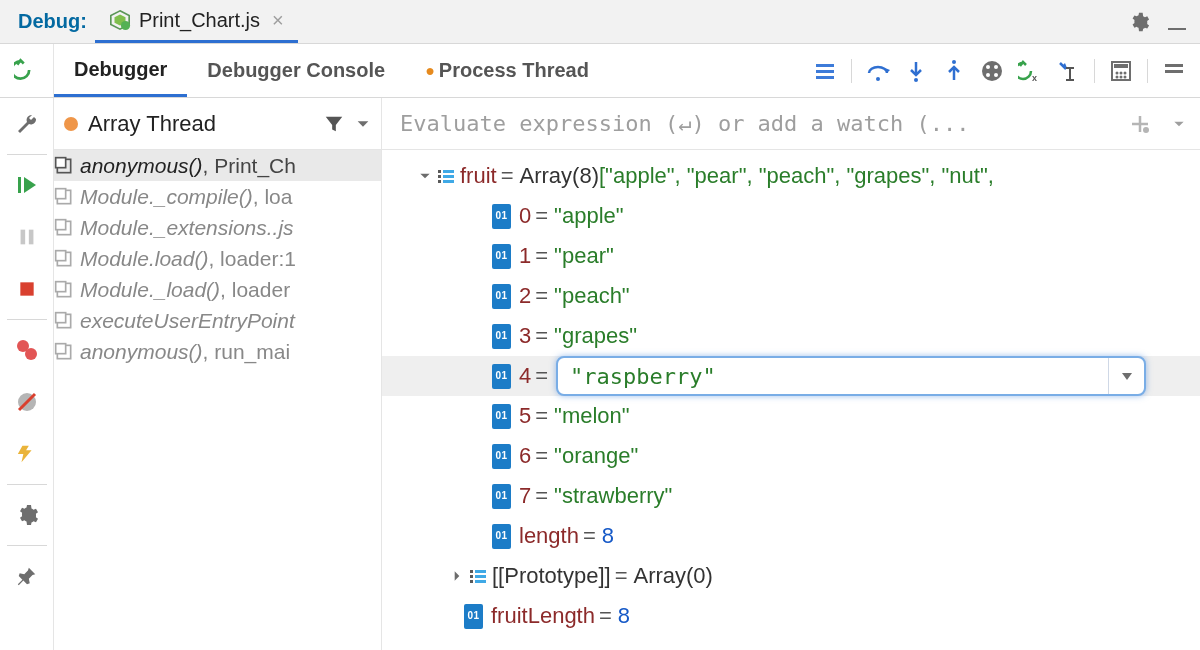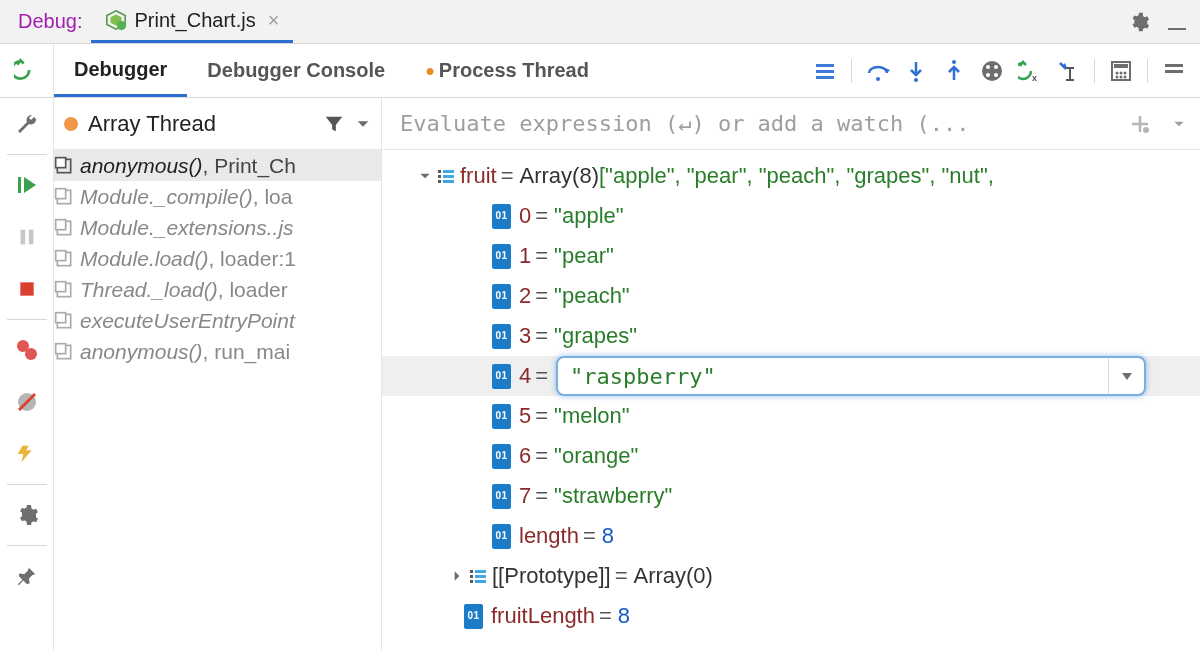--- a/index.html
+++ b/index.html
@@ -1,20 +1,20 @@
 <!DOCTYPE html>
 <html><head>
 <meta charset="utf-8">
 <style>
   * { box-sizing: border-box; }
   html, body { margin:0; padding:0; width:1200px; height:650px; font-family:"Segoe UI",-apple-system,Arial,sans-serif; background:#fff; color:#222; overflow:hidden; }
   .root { display:flex; flex-direction:column; width:100%; height:100%; }
   
   .topbar { height:44px; background:#f2f2f2; border-bottom:1px solid #d8d8d8; display:flex; align-items:center; font-size:20px; }
-  .topbar .label { padding:0 8px 0 18px; color:#a21caf; }
+  .topbar .label { padding:0 8px 0 18px; color:#0369a1;font-weight:bold; }
   .tab { display:flex; align-items:center; height:100%; padding:8px 14px; border-bottom:3px solid #2d6fd1; gap:8px; }
   .tab .close { color:#9e9e9e; font-weight:400; font-size:20px; padding-left:4px; }
   .topbar .spacer { flex:1; }
   .topbar .right { display:flex; align-items:center; gap:18px; padding-right:14px; }
   .gear { width:22px; height:22px; fill:#6e6e6e; }
   .minimize { width:18px; height:2px; background:#6e6e6e; margin-top:14px; }
   
   .row1 { display:flex; height:54px; border-bottom:1px solid #d8d8d8;font-weight:bold; }
   .leftcol { width:54px; border-right:1px solid #e5e5e5; display:flex; flex-direction:column; align-items:center; }
   .lefticon { width:54px; height:52px; display:flex; align-items:center; justify-content:center; }
@@ -334,21 +334,21 @@
             <span class="fn">Module.load()</span>
               <span class="loc">, loader:1</span>
           </div>
           <div class="frame">
             <span class="frame-icon">
                 <svg width="20" height="20" viewBox="0 0 24 24">
                   <rect x="4" y="4" width="16" height="16" fill="none" stroke="#aaa" stroke-width="2"></rect>
                   <rect x="2" y="2" width="12" height="12" fill="#fff" stroke="#aaa" stroke-width="2"></rect>
                 </svg>
               </span>
-            <span class="fn">Thread._load()</span>
+            <span class="fn">Module._load()</span>
               <span class="loc">, loader</span>
           </div>
           <div class="frame">
             <span class="frame-icon">
                 <svg width="20" height="20" viewBox="0 0 24 24">
                   <rect x="4" y="4" width="16" height="16" fill="none" stroke="#aaa" stroke-width="2"></rect>
                   <rect x="2" y="2" width="12" height="12" fill="#fff" stroke="#aaa" stroke-width="2"></rect>
                 </svg>
               </span>
             <span class="fn">executeUserEntryPoint</span>

